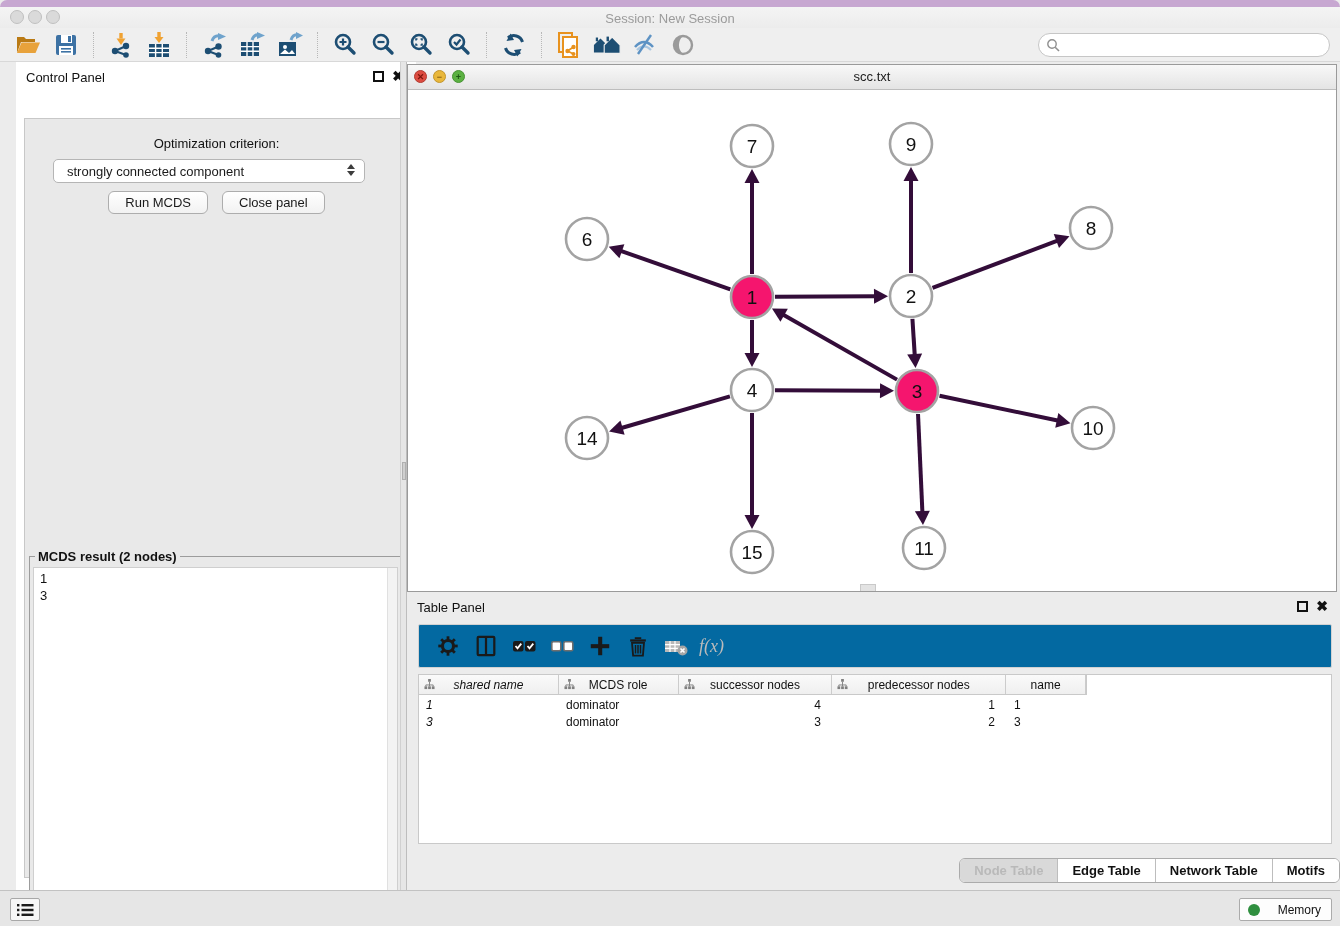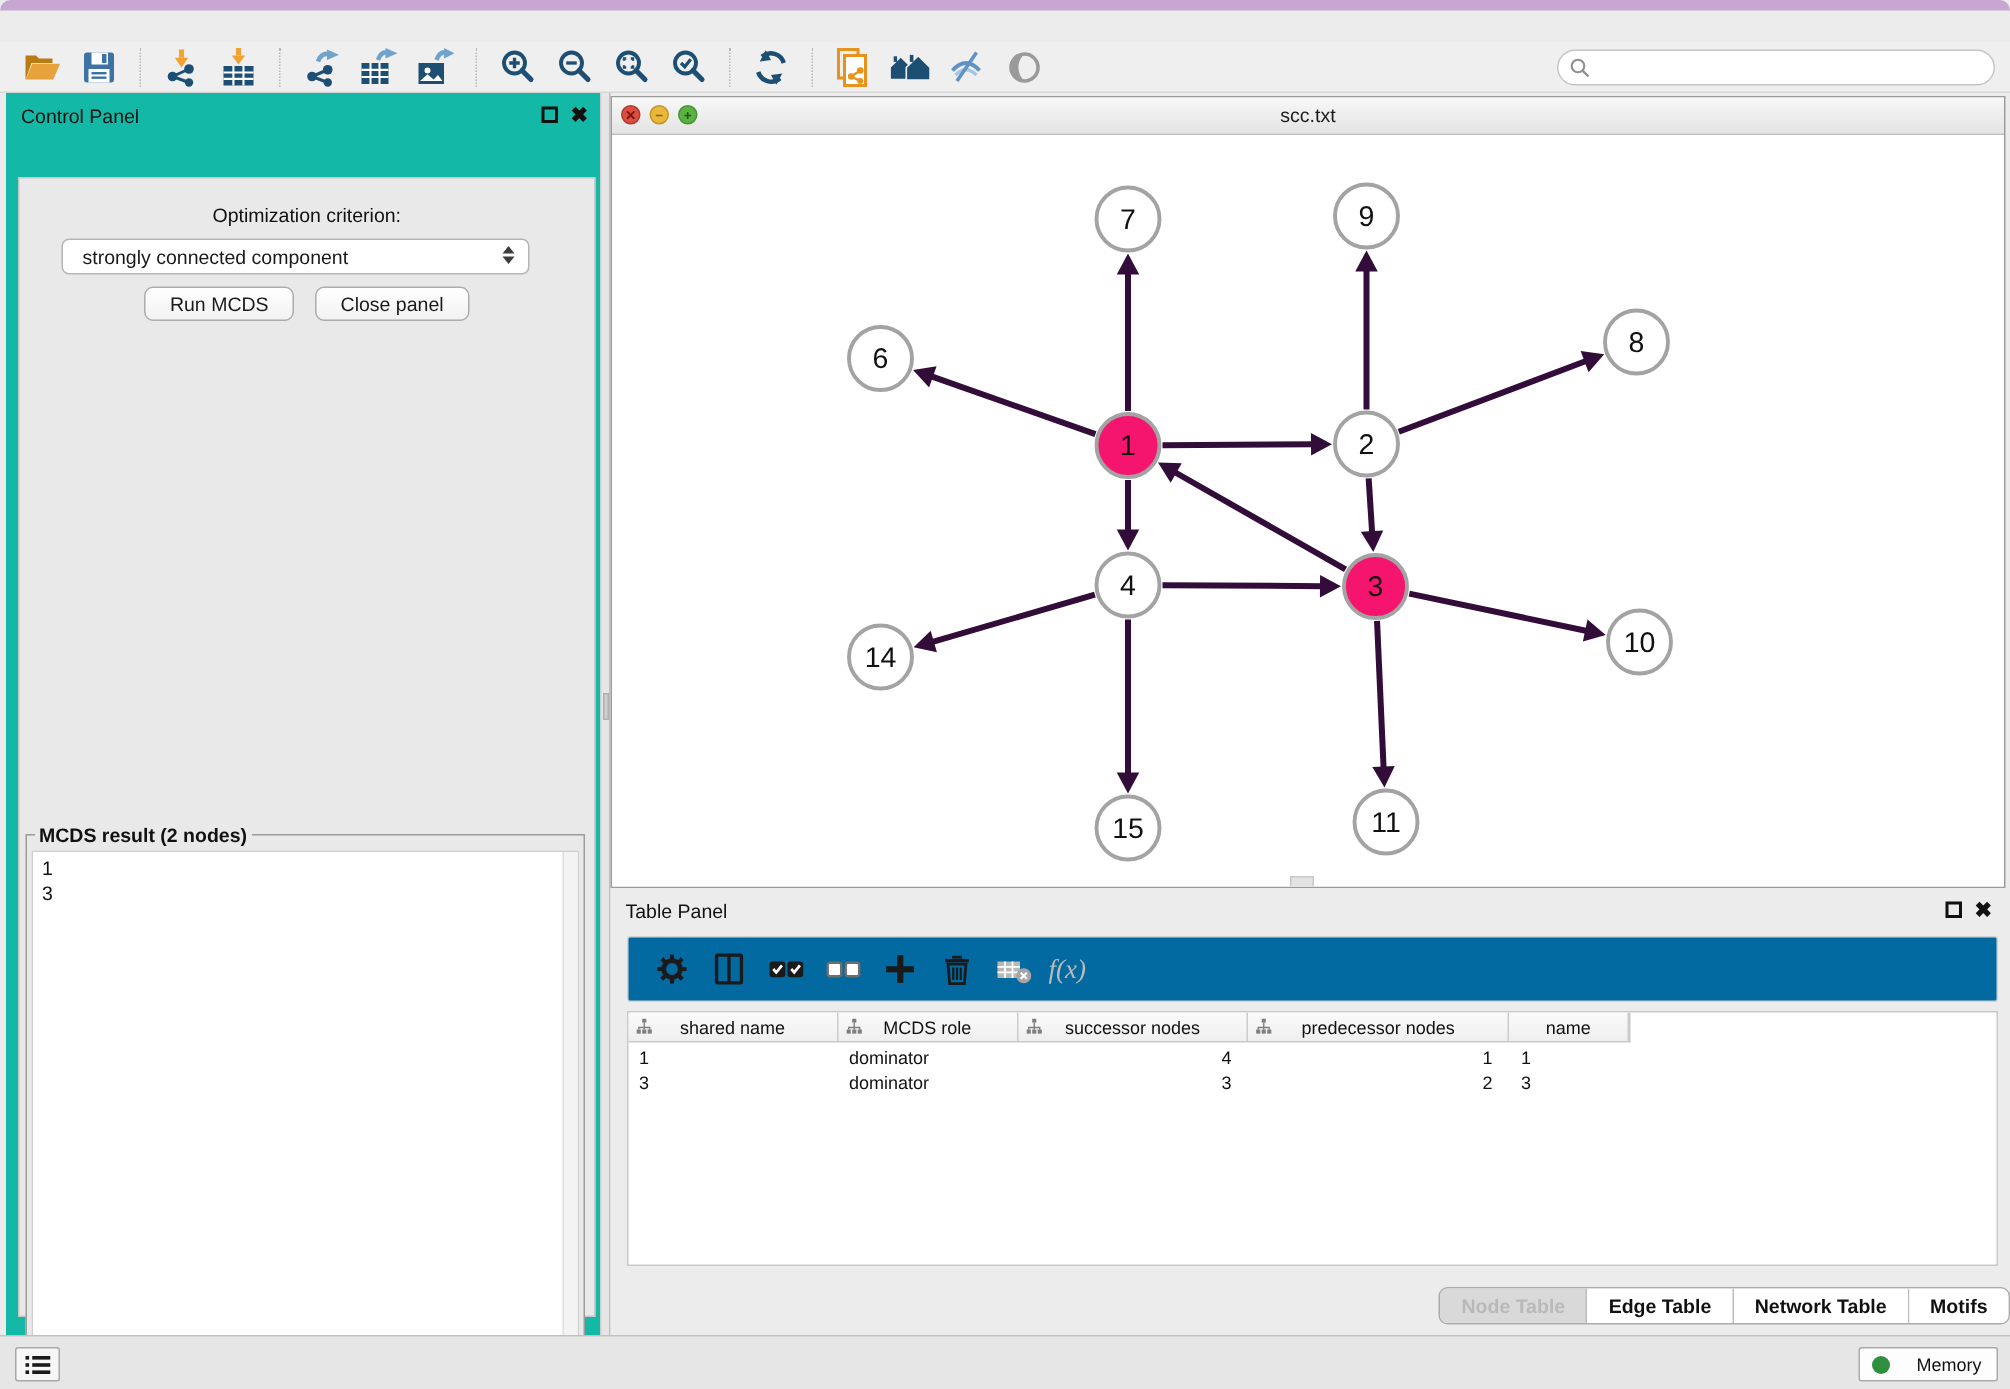--- a/index.html
+++ b/index.html
@@ -16,21 +16,21 @@
 
   
   .toolbar { position:absolute; top:28px; left:0; width:1340px; height:34px; background:#EFEFEF; border-bottom:1px solid #D8D8D8; display:flex; align-items:center; padding-left:9px; }
   .tbtn { width:28px; height:28px; display:flex; align-items:center; justify-content:center; margin:0 5px; flex:none; }
   .tb-sep { width:1px; height:26px; margin:0 8px; border-left:1px dotted #B8B8B8; flex:none; }
   .search-wrap { position:absolute; right:10px; top:5px; width:292px; height:24px; }
   .search-wrap input { width:100%; height:100%; border:1px solid #C6C6C6; border-radius:12px; background:#fff; padding-left:26px; font-size:13px; outline:none; font-family:"Liberation Sans",sans-serif; }
   .search-glass { position:absolute; left:8px; top:5px; }
 
   
-  .control-panel { position:absolute; top:62px; left:4px; width:400px; height:828px; background:#14b8a6; }
+  .control-panel { position:absolute; top:62px; left:16px; width:400px; height:828px; background:#ffffff; }
   .panel-header { position:relative; height:28px; }
   .panel-title { position:absolute; left:10px; top:8px; font-size:13px; color:#111; }
   .panel-float { position:absolute; top:9px; width:11px; height:11px; border:2px solid #111; }
   .panel-close { position:absolute; top:6px; font-size:14px; font-weight:bold; color:#111; line-height:16px; }
   .cp-float { right:32px; } .cp-close { right:12px; }
 
   .cp-tabs { position:absolute; top:35px; left:0; width:100%; display:flex; justify-content:center; }
   .tabgroup { display:flex; border:1px solid #B5B5B5; border-radius:5px; overflow:hidden; background:#fff; }
   .tabgroup .tab { font-size:13px; font-weight:600; padding:3px 14px; background:#fff; color:#111; border-right:1px solid #C4C4C4; cursor:default; }
   .tabgroup .tab:last-child { border-right:none; }
@@ -74,39 +74,47 @@
   .fx-label { font-family:"Liberation Serif", serif; font-style:italic; font-size:18px; color:#BBBBBB; margin-left:4px; }
   .tp-table { position:absolute; top:82px; left:11px; width:914px; height:170px; background:#fff; border:1px solid #C9C9C9; overflow:hidden; }
   .thead { display:flex; height:20px; background:linear-gradient(#FAFAFA,#EFEFEF); border-bottom:1px solid #C9C9C9; width:668px; border-right:1px solid #C9C9C9; }
   .th { position:relative; border-right:1px solid #CCCCCC; font-size:12px; color:#111; display:flex; align-items:center; justify-content:center; }
   .th:last-child { border-right:1px solid #CCCCCC; }
   .th .hicon { position:absolute; left:5px; top:4px; }
   .trow { display:flex; height:16px; font-size:12px; color:#111; margin-top:1.5px; }
   .td { padding:0 2px; display:flex; align-items:center; }
   .td.al { justify-content:flex-start; padding-left:7px; }
   .td.ar { justify-content:flex-end; padding-right:12px; }
-  .c0 { width:140px; } .c1 { width:120px; } .c2 { width:154px; } .c3 { width:174px; } .c4 { width:80px; }
+  .c0 { width:140px;font-style:italic; } .c1 { width:120px; } .c2 { width:154px; } .c3 { width:174px; } .c4 { width:80px; }
   .tp-tabs { position:absolute; bottom:7px; width:100%; display:flex; justify-content:flex-end; }
   .tabgroup2 { display:flex; border:1px solid #ABABAB; border-radius:6px; overflow:hidden; background:#fff; }
   .tabgroup2 .tab { font-size:13px; font-weight:600; padding:4px 14px; background:#fff; color:#111; border-right:1px solid #BDBDBD; }
   .tabgroup2 .tab:last-child { border-right:none; }
   .tabgroup2 .tab.selected { background:#D9D9D9; color:#B9B9B9; }
 
   
   .status-bar { position:absolute; bottom:0; left:0; width:1340px; height:36px; background:#E6E6E6; border-top:1px solid #C2C2C2; }
   .status-left-btn { position:absolute; left:10px; top:7px; width:30px; height:23px; background:#F6F6F6; border:1px solid #A8A8A8; border-radius:2px; display:flex; align-items:center; justify-content:center; }
   .memory-btn { position:absolute; right:8px; top:7px; height:23px; padding:0 10px 0 8px; background:#FDFDFD; border:1px solid #ABABAB; border-radius:2px; display:flex; align-items:center; gap:18px; font-size:12px; color:#111; }
   .memory-dot { width:12px; height:12px; border-radius:50%; background:#2F8F3F; }
 </style>
 </head>
 <body>
 
 <div id="app">
 
   <div class="top-strip"></div>
+  <div class="titlebar">
+    <div class="traffic">
+      <span></span>
+      <span></span>
+      <span></span>
+    </div>
+    <div class="win-title">Session: New Session</div>
+  </div>
 
   <div class="toolbar">
     <span class="tbtn">
       <svg width="26" height="26" viewBox="0 0 26 26">
           <path d="M2 21 V5 h7 l2 2 h9 v3 H6 Z" fill="#BA7A14"></path>
           <path d="M2 21 L6.5 10.5 H25 L20.5 21 Z" fill="#E8A23B"></path>
         </svg>
     </span>
     <span class="tbtn">
       <svg width="26" height="26" viewBox="0 0 26 26">

